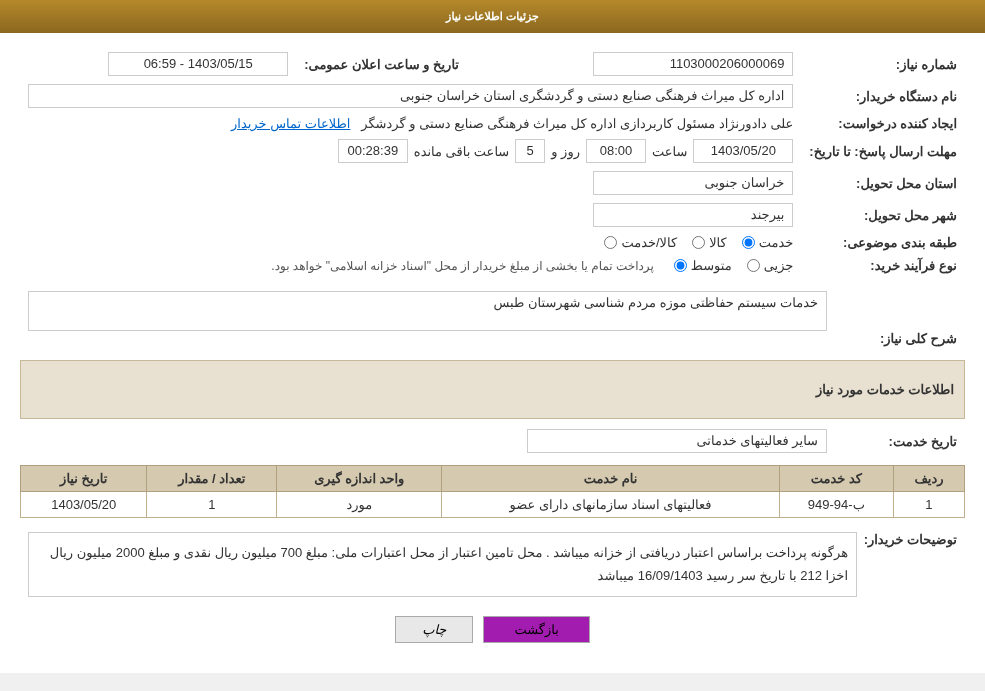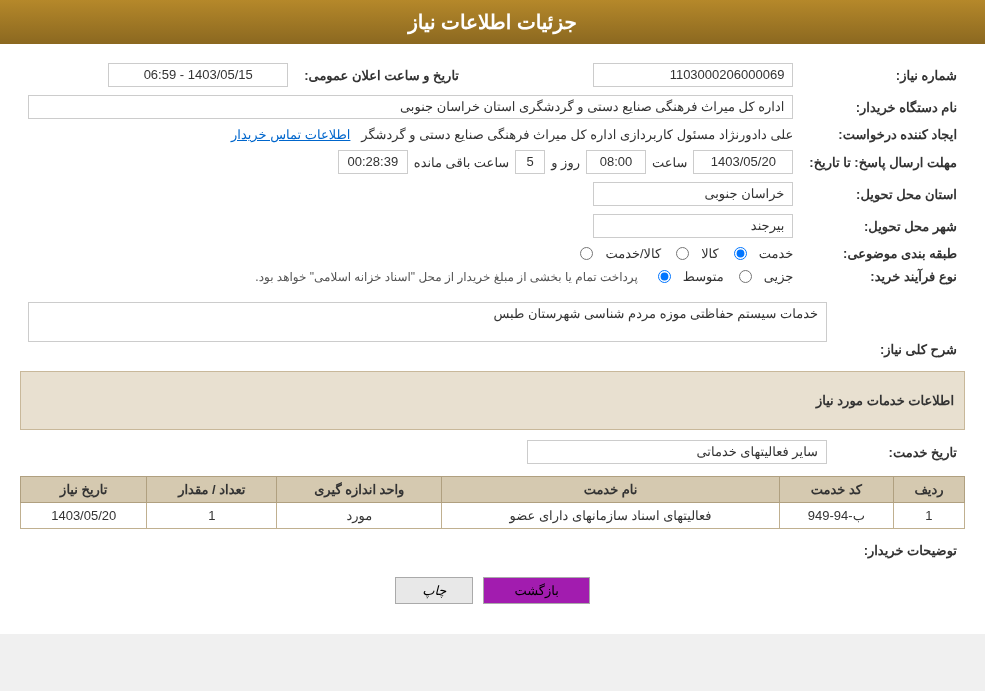--- a/index.html
+++ b/index.html
@@ -13,21 +13,21 @@
     .page-wrapper {
       width: 985px;
       margin: 0 auto;
       background: #fff;
     }
     .header {
       background: linear-gradient(to bottom, #b5882a, #8b6820);
       color: #fff;
       text-align: center;
       padding: 10px 0;
-      font-size: 20px;
+      font-size: 11px;
       font-weight: bold;
     }
     .content {
       padding: 15px 20px;
     }
     .info-table {
       width: 100%;
       border-collapse: collapse;
       margin-bottom: 10px;
     }
@@ -62,21 +62,21 @@
       text-decoration: underline;
     }
     .radio-group {
       display: flex;
       gap: 15px;
       align-items: center;
     }
     .radio-item {
       display: flex;
       align-items: center;
-      gap: 12px;
+      gap: 4px;
       justify-content: space-between;
     }
     .section-header {
       background: #e8e0d0;
       border: 1px solid #c8b89a;
       padding: 21px 10px;
       font-weight: bold;
       color: #333;
       margin: 10px 0 6px 0;
     }
@@ -279,20 +279,23 @@
             <td>فعالیتهای اسناد سازمانهای دارای عضو</td>
             <td>مورد</td>
             <td>1</td>
             <td>1403/05/20</td>
           </tr>
         </tbody>
     </table>
 
     <div style="display:flex; align-items:flex-start; margin-bottom:10px;">
       <div class="label-cell" style="width:100px; padding:4px 8px;">توضیحات خریدار:</div>
+      <div style="flex:1; padding:4px 8px;">
+        <div class="notes-box">هرگونه پرداخت براساس اعتبار دریافتی از خزانه میباشد . محل تامین اعتبار از محل اعتبارات ملی: مبلغ 700 میلیون ریال نقدی و مبلغ 2000 میلیون ریال اخزا 212  با تاریخ سر رسید 16/09/1403 میباشد</div>
+      </div>
     </div>
 
     <div class="buttons-row">
       <button class="btn-back">بازگشت</button>
       <button class="btn-print">چاپ</button>
     </div>
 
   </div>
 </div>
 

